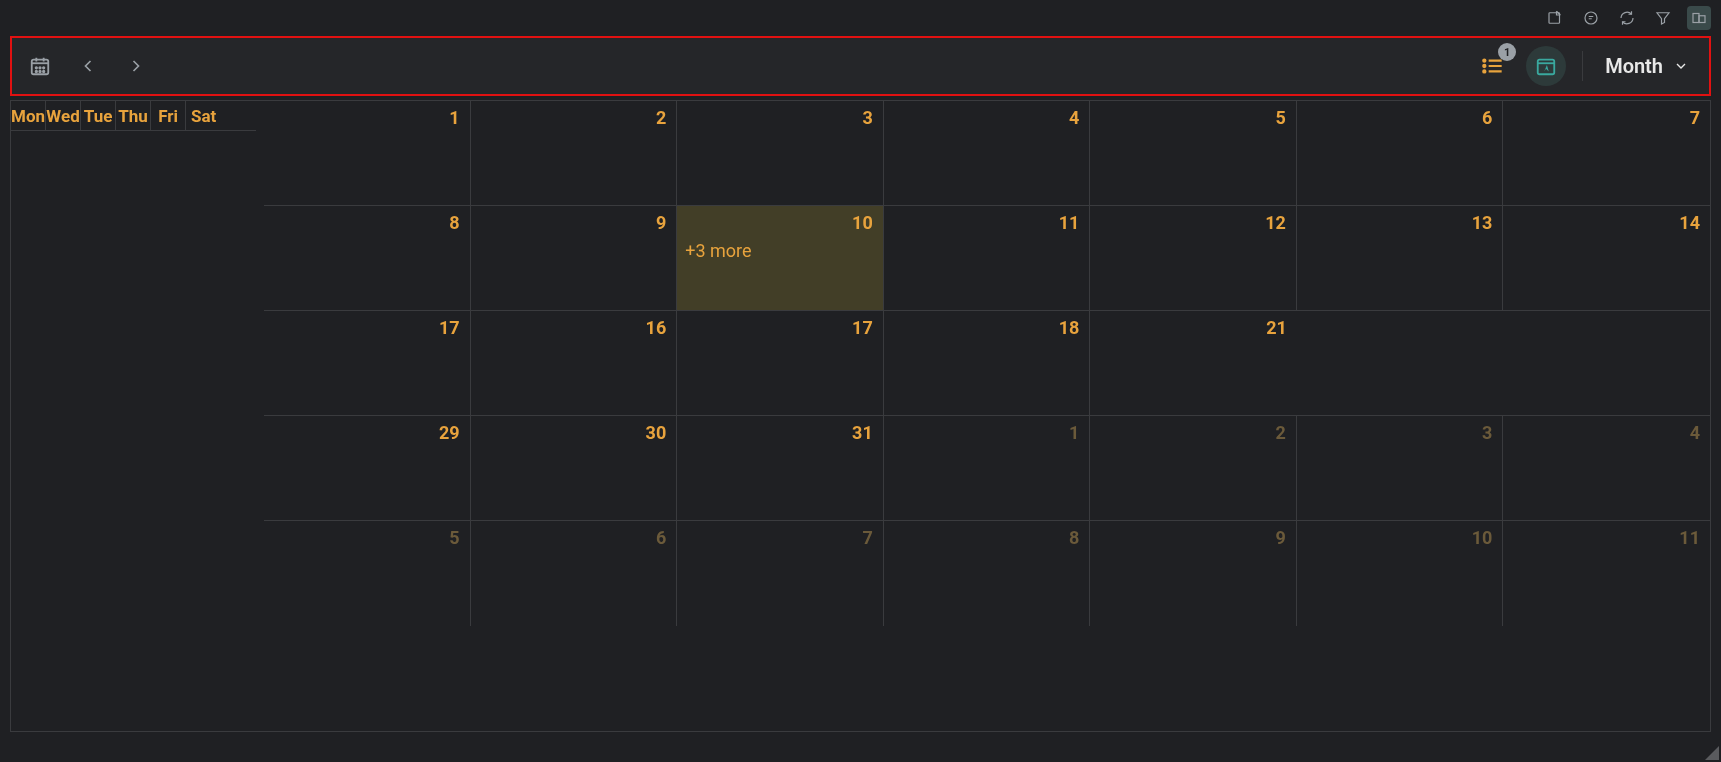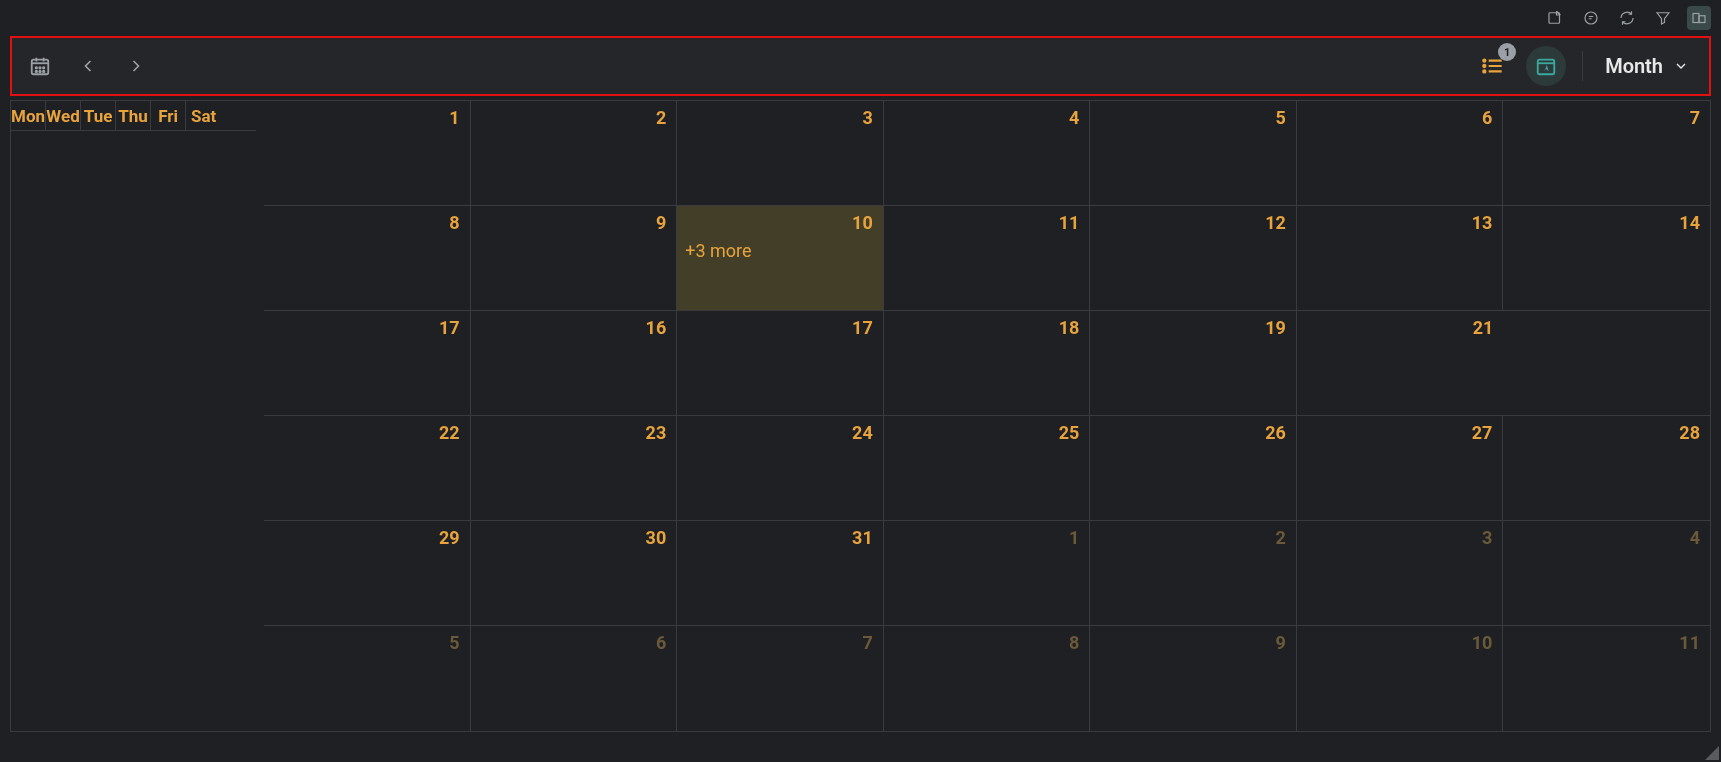--- a/index.html
+++ b/index.html
@@ -359,91 +359,65 @@
         <div class="cal-cell">
           <div class="num">16</div>
         </div>
         <div class="cal-cell">
           <div class="num">17</div>
         </div>
         <div class="cal-cell">
           <div class="num">18</div>
         </div>
         <div class="cal-cell">
-          <div class="num">19</div>
-        </div>
-        <div class="cal-cell">
           <div class="num">21</div>
         </div>
       </div>
       <div class="cal-row">
         <div class="cal-cell">
-          <div class="num">22</div>
-        </div>
-        <div class="cal-cell">
-          <div class="num">23</div>
-        </div>
-        <div class="cal-cell">
-          <div class="num">24</div>
-        </div>
-        <div class="cal-cell">
-          <div class="num">25</div>
-        </div>
-        <div class="cal-cell">
-          <div class="num">26</div>
-        </div>
-        <div class="cal-cell">
-          <div class="num">27</div>
-        </div>
-        <div class="cal-cell">
-          <div class="num">28</div>
+          <div class="num">29</div>
+        </div>
+        <div class="cal-cell">
+          <div class="num">30</div>
+        </div>
+        <div class="cal-cell">
+          <div class="num">31</div>
+        </div>
+        <div class="cal-cell other">
+          <div class="num">1</div>
+        </div>
+        <div class="cal-cell other">
+          <div class="num">2</div>
+        </div>
+        <div class="cal-cell other">
+          <div class="num">3</div>
+        </div>
+        <div class="cal-cell other">
+          <div class="num">4</div>
         </div>
       </div>
       <div class="cal-row">
-        <div class="cal-cell">
-          <div class="num">29</div>
-        </div>
-        <div class="cal-cell">
-          <div class="num">30</div>
-        </div>
-        <div class="cal-cell">
-          <div class="num">31</div>
-        </div>
-        <div class="cal-cell other">
-          <div class="num">1</div>
-        </div>
-        <div class="cal-cell other">
-          <div class="num">2</div>
-        </div>
-        <div class="cal-cell other">
-          <div class="num">3</div>
-        </div>
-        <div class="cal-cell other">
-          <div class="num">4</div>
+        <div class="cal-cell other">
+          <div class="num">5</div>
+        </div>
+        <div class="cal-cell other">
+          <div class="num">6</div>
+        </div>
+        <div class="cal-cell other">
+          <div class="num">7</div>
+        </div>
+        <div class="cal-cell other">
+          <div class="num">8</div>
+        </div>
+        <div class="cal-cell other">
+          <div class="num">9</div>
+        </div>
+        <div class="cal-cell other">
+          <div class="num">10</div>
+        </div>
+        <div class="cal-cell other">
+          <div class="num">11</div>
         </div>
       </div>
-      <div class="cal-row">
-        <div class="cal-cell other">
-          <div class="num">5</div>
-        </div>
-        <div class="cal-cell other">
-          <div class="num">6</div>
-        </div>
-        <div class="cal-cell other">
-          <div class="num">7</div>
-        </div>
-        <div class="cal-cell other">
-          <div class="num">8</div>
-        </div>
-        <div class="cal-cell other">
-          <div class="num">9</div>
-        </div>
-        <div class="cal-cell other">
-          <div class="num">10</div>
-        </div>
-        <div class="cal-cell other">
-          <div class="num">11</div>
-        </div>
-      </div>
     </div>
 </div>
 
 <div class="resize-handle"></div>
 
 </body></html>

